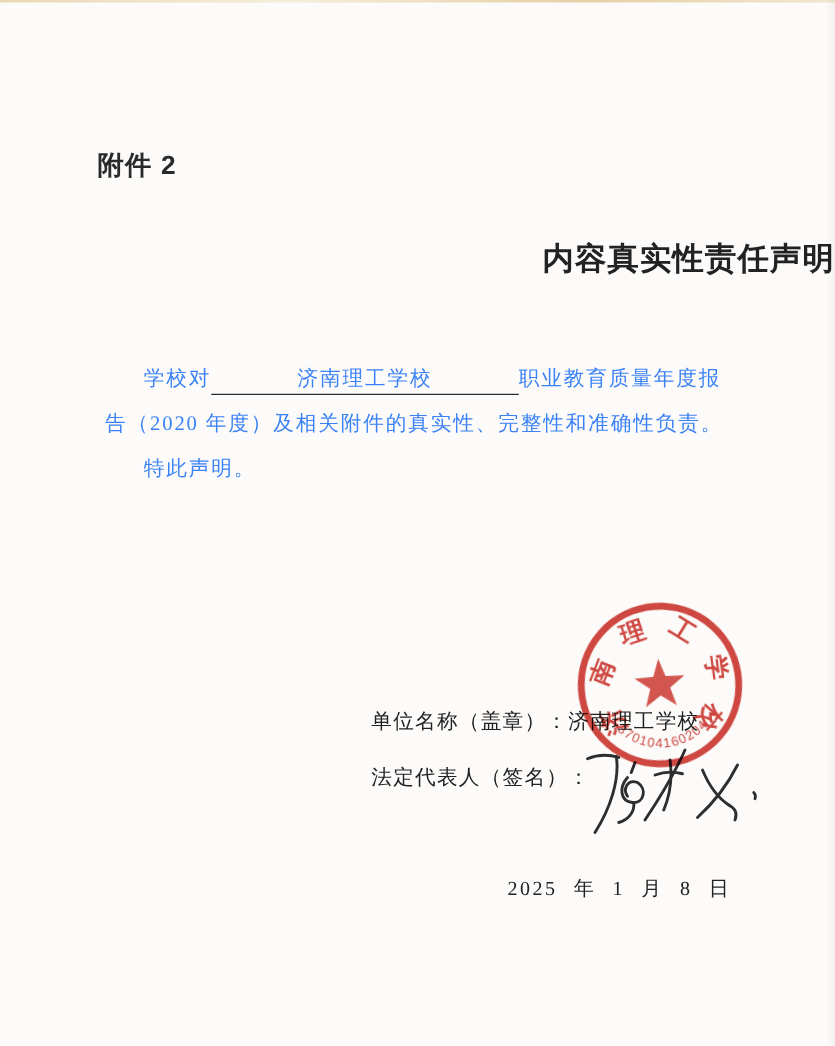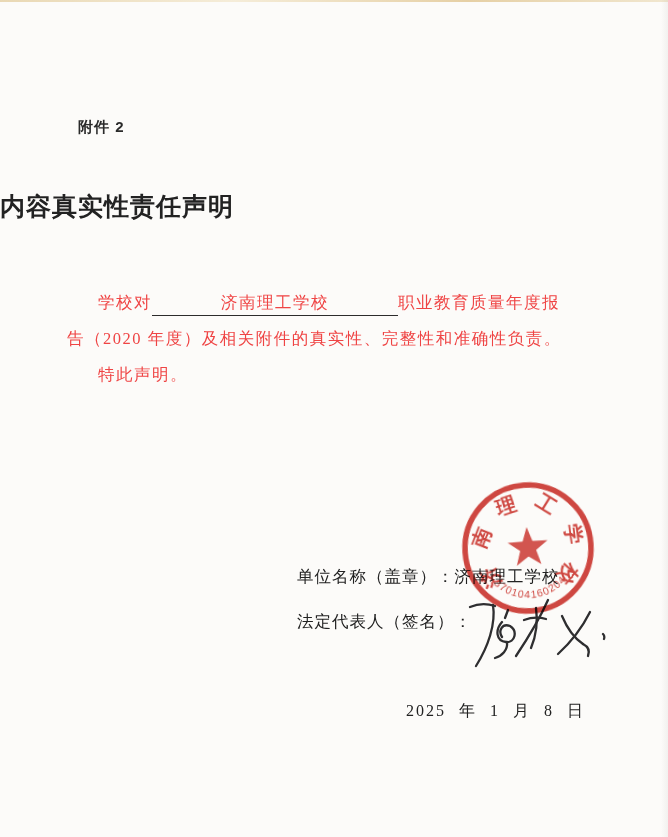--- a/index.html
+++ b/index.html
@@ -29,46 +29,46 @@
     top: 0; right: 0; bottom: 0;
     width: 7px;
     background: linear-gradient(90deg, rgba(0,0,0,0) 0%, rgba(120,120,115,0.08) 100%);
   }
   .attachment {
     position: absolute;
     top: 118px;
     left: 78px;
     font-family: "Liberation Sans", "DejaVu Sans", sans-serif;
     font-weight: 600;
-    font-size: 15px;
+    font-size: 21px;
     letter-spacing: 1px;
     color: #2a2a2a;
   }
   .title {
     position: absolute;
     top: 190px;
-    left: 0;
+    left: 16px;
     right: 0;
     margin: 0;
-    text-align: left;
+    text-align: right;
     font-family: "Liberation Sans", "DejaVu Sans", sans-serif;
     font-weight: 700;
     font-size: 25px;
     letter-spacing: 1px;
     color: #222;
   }
   .para {
     position: absolute;
     top: 285px;
-    left: 67px;
+    left: 84px;
     width: 505px;
     font-size: 16.5px;
     line-height: 36px;
     letter-spacing: 1.5px;
-    color: #ef4444;
+    color: #3b82f6;
   }
   .para .line { white-space: nowrap; }
   .indent { display: inline-block; width: 31px; }
   .blank {
     display: inline-block;
     width: 246px;
     text-align: center;
     border-bottom: 1.4px solid #2c2c2c;
     line-height: 24px;
     vertical-align: bottom;

